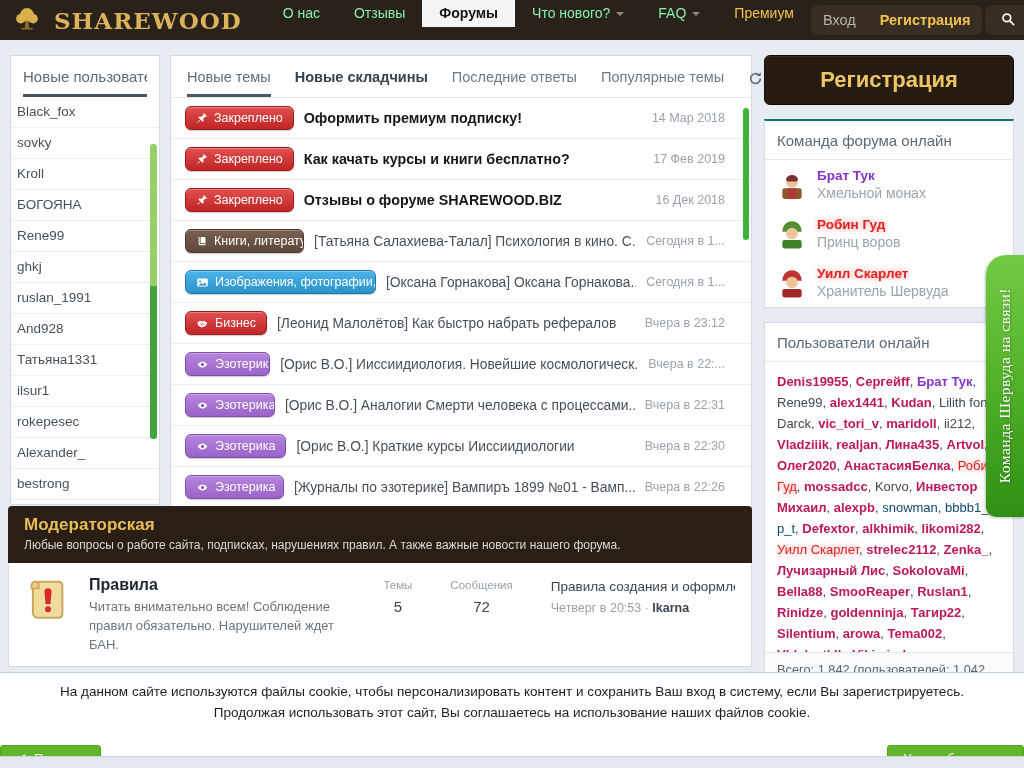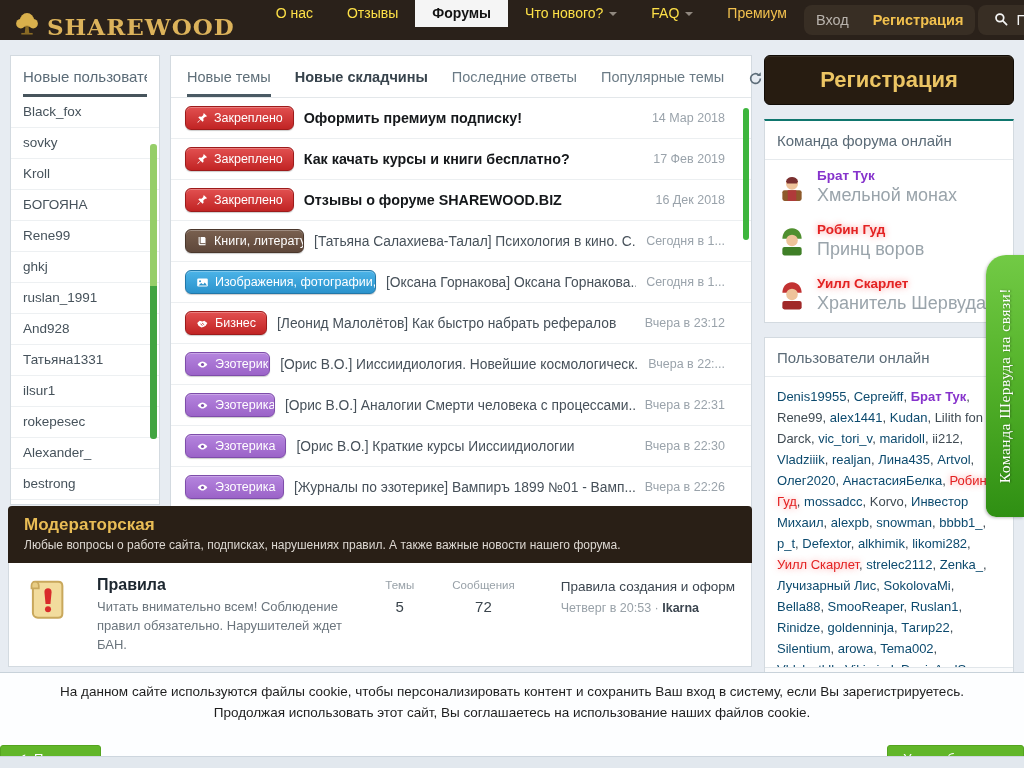--- a/index.html
+++ b/index.html
@@ -2,38 +2,38 @@
 <html><head>
 <meta charset="utf-8">
 <style>
   html,body{margin:0;padding:0}
   body{width:1024px;height:768px;position:relative;overflow:hidden;background:#e7ecf2;
        font-family:"Liberation Sans","DejaVu Sans",sans-serif;font-size:13px;color:#3f4a52}
   .panel{background:#fff;border:1px solid #d3dae0;box-sizing:border-box}
 
   
   .topbar{position:absolute;left:0;top:0;right:0;height:40px;background:#2a211a;display:flex;align-items:stretch;z-index:20}
-  .brand{display:flex;align-items:flex-end;gap:7px;padding:0 12px 0 14px;cursor:pointer}
+  .brand{display:flex;align-items:center;gap:14px;padding:0 12px 0 14px;cursor:pointer}
   .brand-txt{font-family:"DejaVu Serif","Liberation Serif",serif;font-weight:700;font-size:23px;color:#dcb35b;letter-spacing:1px}
   .mainnav{display:flex;align-items:flex-start;margin-left:12px}
-  .nav-item{height:27px;line-height:27px;padding:0 17px;color:#fde047;font-size:14px;cursor:pointer;white-space:nowrap}
+  .nav-item{height:27px;line-height:27px;padding:0 17px;color:#86efac;font-size:14px;cursor:pointer;white-space:nowrap}
   .nav-item.active{background:#f5f5f5;color:#141414;font-weight:700}
   .nav-item.accent{color:#f2c14e;font-weight:400}
   .caret{display:inline-block;margin-left:6px;width:0;height:0;border-left:4px solid transparent;border-right:4px solid transparent;border-top:4px solid #90887f;vertical-align:middle}
   .hdr-right{margin-left:auto;display:flex;align-items:stretch}
   .authbox,.searchbox{background:#382e24;margin:5px 0;display:flex;align-items:center;border-radius:8px}
   .authbox a{padding:0 12px;color:#b9b3ad;font-size:14.5px;cursor:pointer;text-decoration:none}
   .authbox a.reg{color:#f2c14e;font-weight:700}
   .searchbox{margin-left:3px;margin-right:0;padding:0 16px;gap:8px;color:#f4f4f4;font-size:14.5px;cursor:pointer}
 
   
   .left-panel{position:absolute;left:10px;top:55px;width:150px;height:450px}
   .lp-head{margin:12px 12px 0;padding-bottom:9px;border-bottom:3px solid #47545c;font-size:15px;color:#5b6b77;white-space:nowrap;overflow:hidden}
   .left-panel ul{list-style:none;margin:0;padding:0}
-  .left-panel li{height:30px;line-height:30px;padding:0 12px;border-bottom:1px solid #edf0f2;font-size:13.5px;color:#46525b;cursor:pointer;white-space:nowrap;overflow:hidden}
+  .left-panel li{height:30px;line-height:30px;padding:0 6px;border-bottom:1px solid #edf0f2;font-size:13.5px;color:#46525b;cursor:pointer;white-space:nowrap;overflow:hidden}
   .lp-scroll{position:absolute;right:2px;top:88px;width:7px;height:295px;border-radius:3px;
              background:linear-gradient(180deg,#96ce69 0%,#96ce69 48%,#41a441 48%,#41a441 100%)}
 
   
   .center-panel{position:absolute;left:170px;top:55px;width:582px;height:458px}
   .tabs{display:flex;gap:24px;padding:13px 16px 0;align-items:flex-start}
   .tab{font-size:14.5px;color:#6b7b86;padding-bottom:9px;cursor:pointer;white-space:nowrap}
   .tab.underl{border-bottom:3px solid #4a5a64;color:#5e6e78}
   .tab.bold{font-weight:700;color:#37434c}
   .refresh{margin-left:auto;cursor:pointer;margin-top:2px}
@@ -51,21 +51,21 @@
   .t-title.bold{font-weight:700;color:#15181b;font-size:14.3px}
   .t-date{margin-left:auto;flex:none;font-size:12.5px;color:#9aa3ab}
   .cp-scroll{position:absolute;right:2px;top:52px;width:6px;height:132px;background:#3db53d;border-radius:3px}
 
   
   .mod-section{position:absolute;left:8px;top:506px;width:744px;z-index:5}
   .mod-head{background:#291f16;border-radius:4px 4px 0 0;padding:9px 16px 11px}
   .mod-title{color:#e9bd55;font-size:17px;font-weight:700}
   .mod-sub{color:#ddd8d2;font-size:12px;margin-top:3px}
   .node-panel{background:#fff;border:1px solid #d3dae0;border-top:none;height:104px;overflow:hidden;box-sizing:border-box}
-  .node{display:flex;padding:13px 16px 12px;gap:26px;border-bottom:1px solid #eceff1}
+  .node{display:flex;padding:13px 16px 12px;gap:18px;border-bottom:1px solid #eceff1}
   .node-icon{width:46px;height:46px;flex:none}
   .node-main{width:292px}
   .node-title{font-size:16px;font-weight:700;color:#1d2730;cursor:pointer}
   .node-desc{font-size:13px;color:#6b757d;line-height:19px;margin-top:3px}
   .node-stats{display:flex;gap:38px;margin-left:14px;text-align:center;padding-top:3px}
   .stat-label{font-size:11.5px;color:#98a1a8}
   .stat-val{font-size:15px;color:#3a444c;margin-top:7px}
   .node-last{margin-left:20px;padding-top:3px;width:205px;overflow:hidden}
   .last-title{font-size:13.5px;color:#3c4650;white-space:nowrap;overflow:hidden;cursor:pointer}
   .last-meta{font-size:12.5px;color:#98a1a8;margin-top:7px;white-space:nowrap}
@@ -75,25 +75,25 @@
   .right-col{position:absolute;left:764px;top:55px;width:250px}
   .reg-btn{height:48px;background:#271c11;border:1px solid #120d07;border-radius:6px;color:#ecc564;
            font-size:22px;font-weight:700;display:flex;align-items:center;justify-content:center;cursor:pointer;
            box-shadow:inset 0 1px 0 rgba(255,255,255,.08)}
   .rpanel{background:#fff;border:1px solid #d3dae0;margin-top:14px;box-sizing:border-box}
   .rpanel.team{border-top:2px solid #0f766e}
   .p-head{padding:11px 12px 10px;font-size:15px;color:#5b6b77;border-bottom:1px solid #e6eaed}
   .member{display:flex;gap:10px;padding:8px 12px;align-items:center}
   .avatar{width:30px;height:30px;flex:none;cursor:pointer}
   .m-name{font-size:13.5px;font-weight:700;cursor:pointer}
-  .m-role{font-size:18px;color:#9aa4ab;margin-top:2px}
+  .m-role{font-size:14px;color:#9aa4ab;margin-top:2px}
   .rpanel.online{height:365px;overflow:hidden;position:relative}
   .names{padding:9px 12px 4px;font-size:13px;line-height:21px;color:#3f4a52}
   .names span{cursor:pointer}
-  .u-gold{color:#0c4a6e;font-weight:400}
+  .u-gold{color:#be185d;font-weight:700}
   .u-dark{color:#3f4a52}
   .u-purple{color:#8633cc;font-weight:700}
   .u-green{color:#0c4a6e;font-weight:400}
   .u-red,.m-name.red{color:#e32222;text-shadow:0 0 6px rgba(255,90,90,.65)}
   .m-name.purple{color:#8633cc}
   .p-foot{position:absolute;left:0;right:0;bottom:0;border-top:1px solid #e1e6ea;background:#fafbfc;padding:9px 12px;font-size:12.8px;color:#5a646c;white-space:nowrap;overflow:hidden}
 
   
   .chat-tab{position:absolute;right:0;top:255px;width:38px;height:262px;z-index:40;cursor:pointer;
             background:linear-gradient(180deg,#72ca45 0%,#55b32b 45%,#2f8f13 100%);

